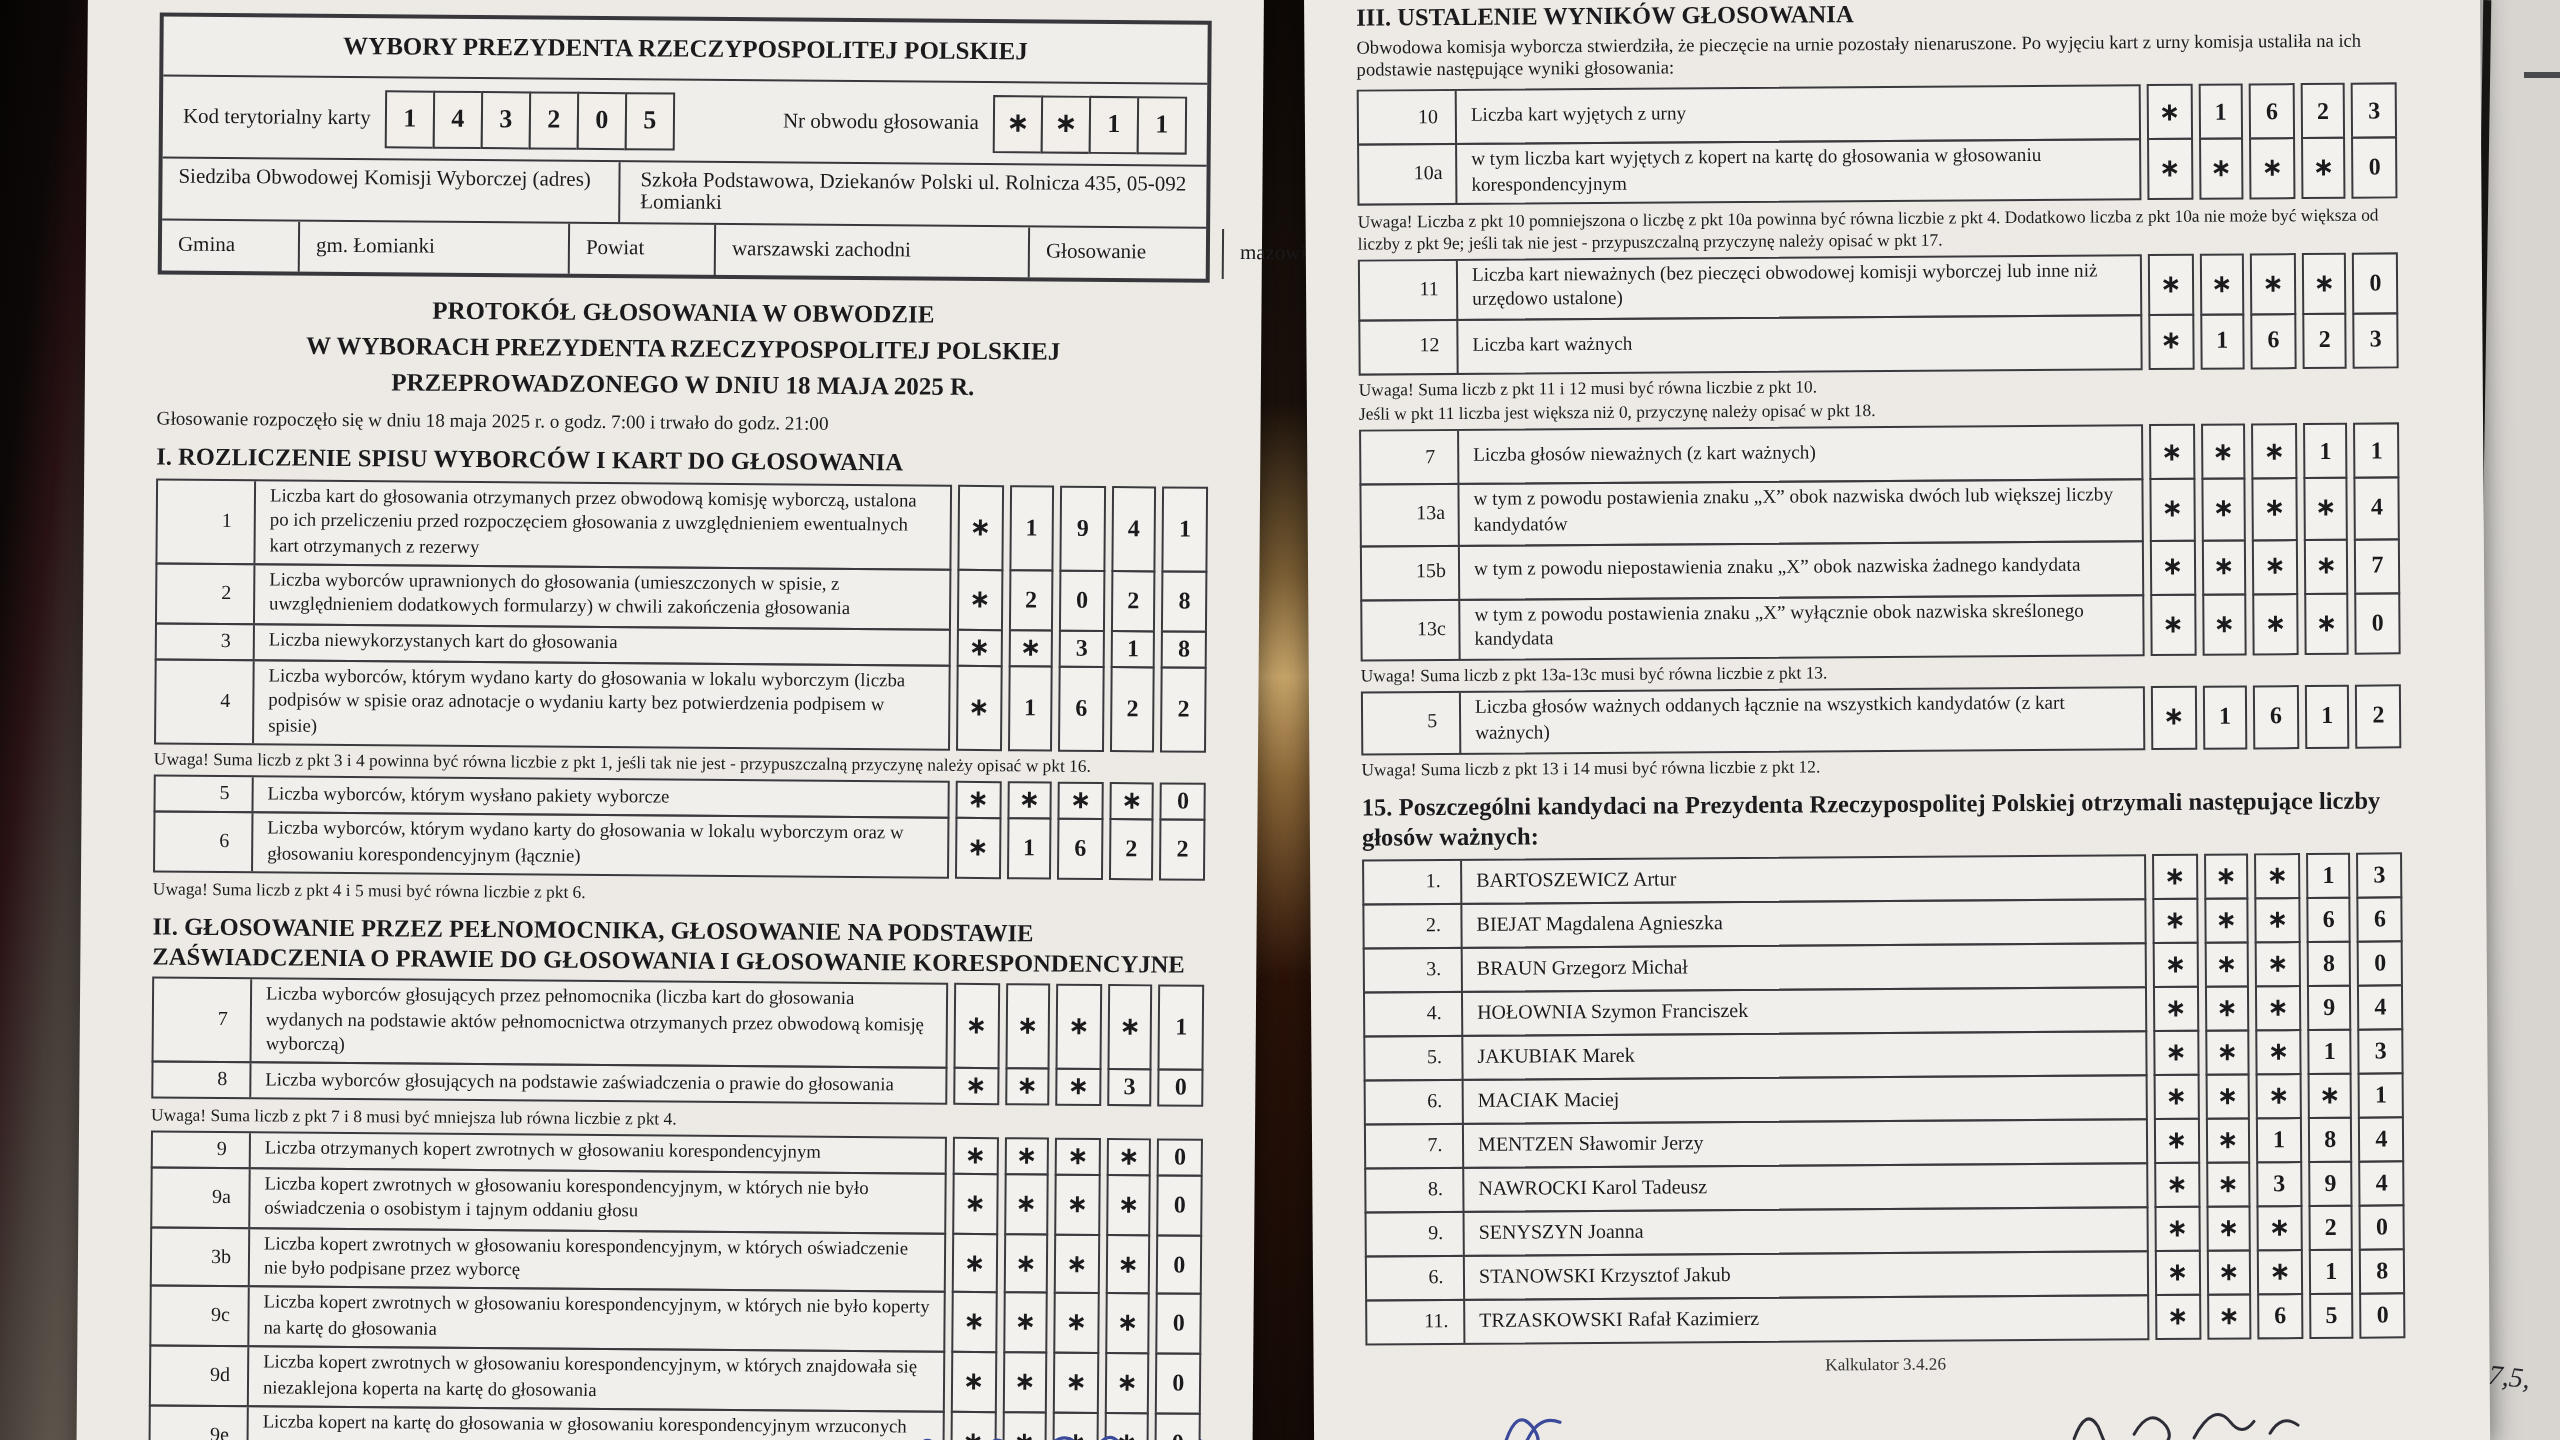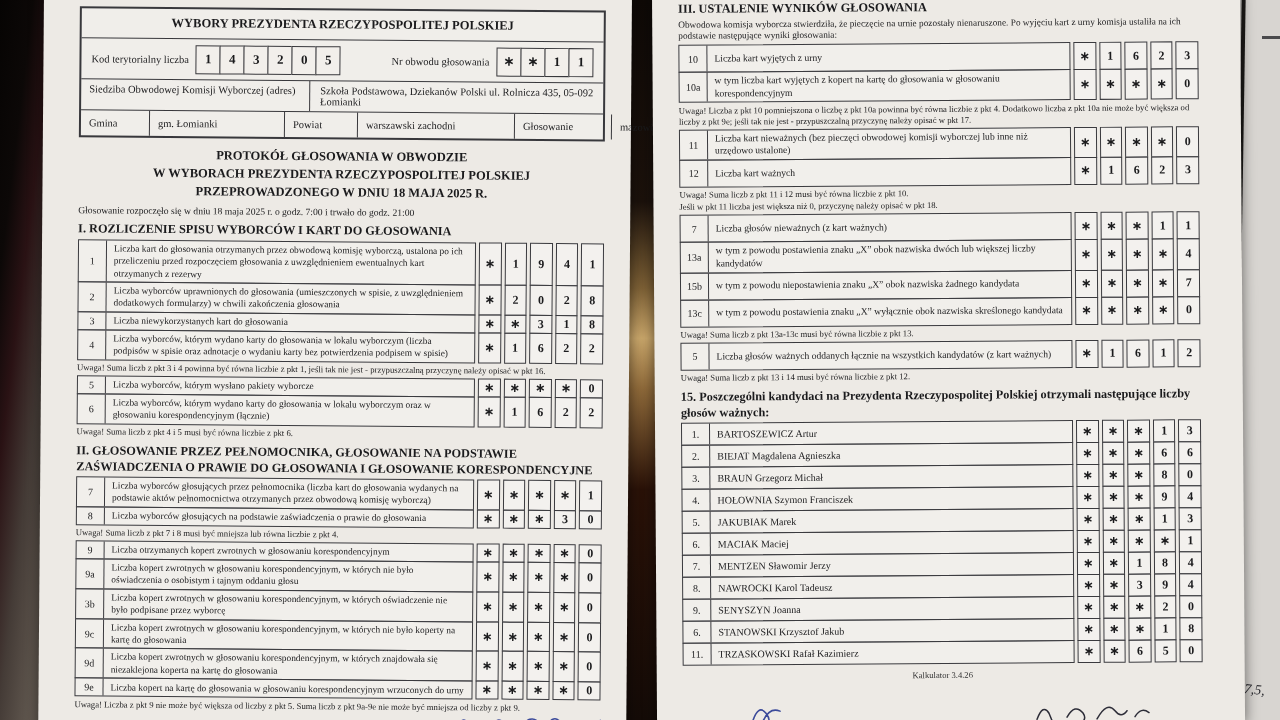--- a/index.html
+++ b/index.html
@@ -41,21 +41,21 @@
   .c-gl{flex:0 0 52px;} .c-gv{flex:0 0 118px;} .c-pl{flex:0 0 56px;} .c-pv{flex:0 0 140px;} .c-wl{flex:0 0 80px;}
 
   .ptitle{text-align:center;font-weight:bold;font-size:12.5px;line-height:1.45;margin-top:8px;}
   .startline{font-size:9.6px;margin-top:5px;}
   .sheading{font-weight:bold;font-size:12.3px;margin-top:6px;line-height:1.25;}
 
   
   .ptable{margin-top:3px;}
   .prow{display:flex;align-items:stretch;}
   .rowbox{flex:1;display:flex;border:1.4px solid #3a3a3e;margin-top:-1px;min-height:17px;background:rgba(255,255,255,0.25);}
-  .num{flex:0 0 27px;border-right:1px solid #3a3a3e;display:flex;align-items:center;justify-content:center;font-size:10px;}
+  .num{flex:0 0 27px;border-right:1px solid #3a3a3e;display:flex;align-items:center;justify-content:center;font-size:10px;margin-left:21px;}
   .label{flex:1;padding:2px 7px;font-size:9.4px;line-height:1.32;display:flex;align-items:center;}
   .vals{flex:0 0 128px;display:flex;margin-top:-1px;}
   .vbox{flex:1;margin-left:3px;border:1.4px solid #3a3a3e;display:flex;align-items:center;
         justify-content:center;font-size:12px;font-weight:600;background:rgba(255,255,255,0.35);}
   .note{font-size:8.7px;margin:2.5px 0 2.5px;line-height:1.25;}
   .rp .rowbox{min-height:26px;}
   .rp .label{font-size:9.6px;}
   .cands .rowbox{min-height:21px;}
   .cands .label{font-size:10px;}
   .footer{ text-align:center;font-size:8.6px;margin-top:6px;color:#333;}
@@ -72,21 +72,21 @@
   <div class="right-sliver"></div>
   <div class="sliver-edge"></div>
   <div class="sliver-mark"></div>
   <div class="sliver-note">7,5,</div>
 
   <div class="page left">
 
     <div class="htable">
       <div class="htitle">WYBORY PREZYDENTA RZECZYPOSPOLITEJ POLSKIEJ</div>
       <div class="hrow2">
-        <span>Kod terytorialny liczba</span>
+        <span>Kod terytorialny karty</span>
         <span class="hcells">
             <div class="hcell">1</div>
             <div class="hcell">4</div>
             <div class="hcell">3</div>
             <div class="hcell">2</div>
             <div class="hcell">0</div>
             <div class="hcell">5</div>
           </span>
         <span class="sp"></span>
         <span>Nr obwodu głosowania</span>

